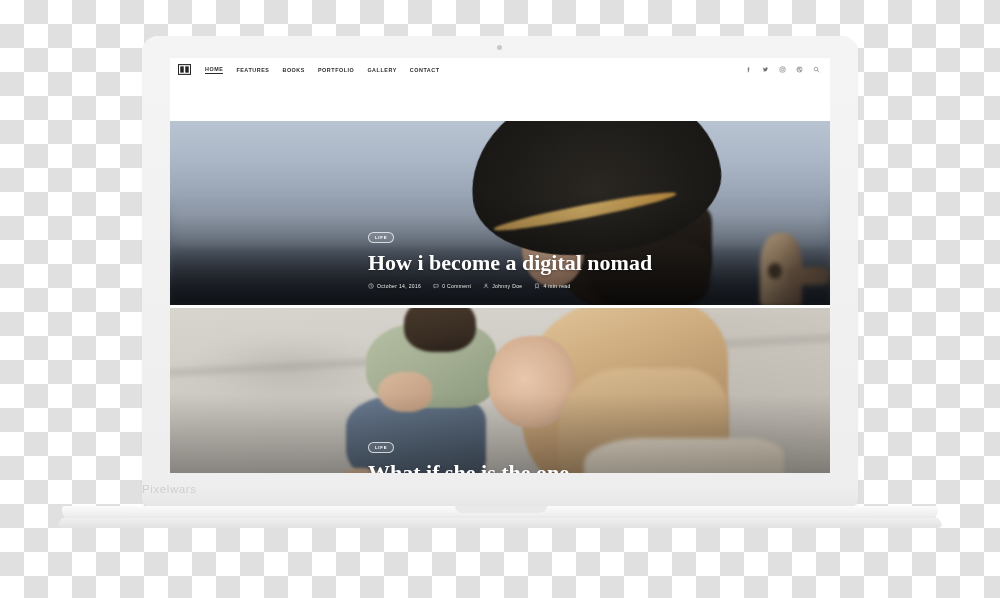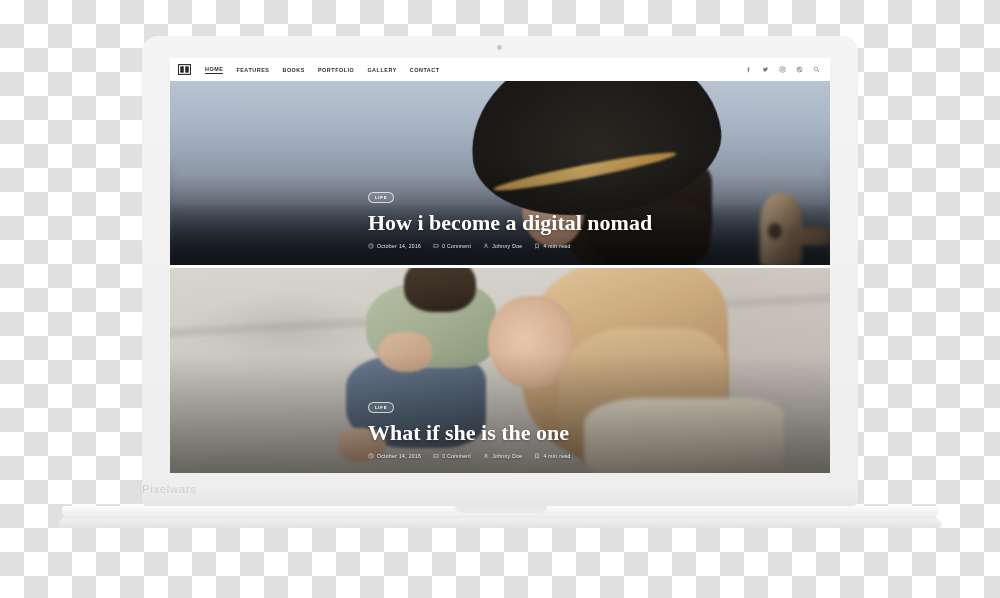--- a/index.html
+++ b/index.html
@@ -159,21 +159,21 @@
     opacity: 0.72;
     cursor: pointer;
   }
 
   
   .hero {
     position: relative;
     width: 100%;
     overflow: hidden;
   }
-  .hero-a { height: 184px; }
+  .hero-a { height: 184px; margin-top: 40px; }
   .hero-gap { height: 3px; background: #ffffff; }
   .hero-b { height: 205px; }
 
   
   .sky {
     position: absolute;
     inset: 0;
     background:
       linear-gradient(180deg,
         #b9c4d2 0%,

